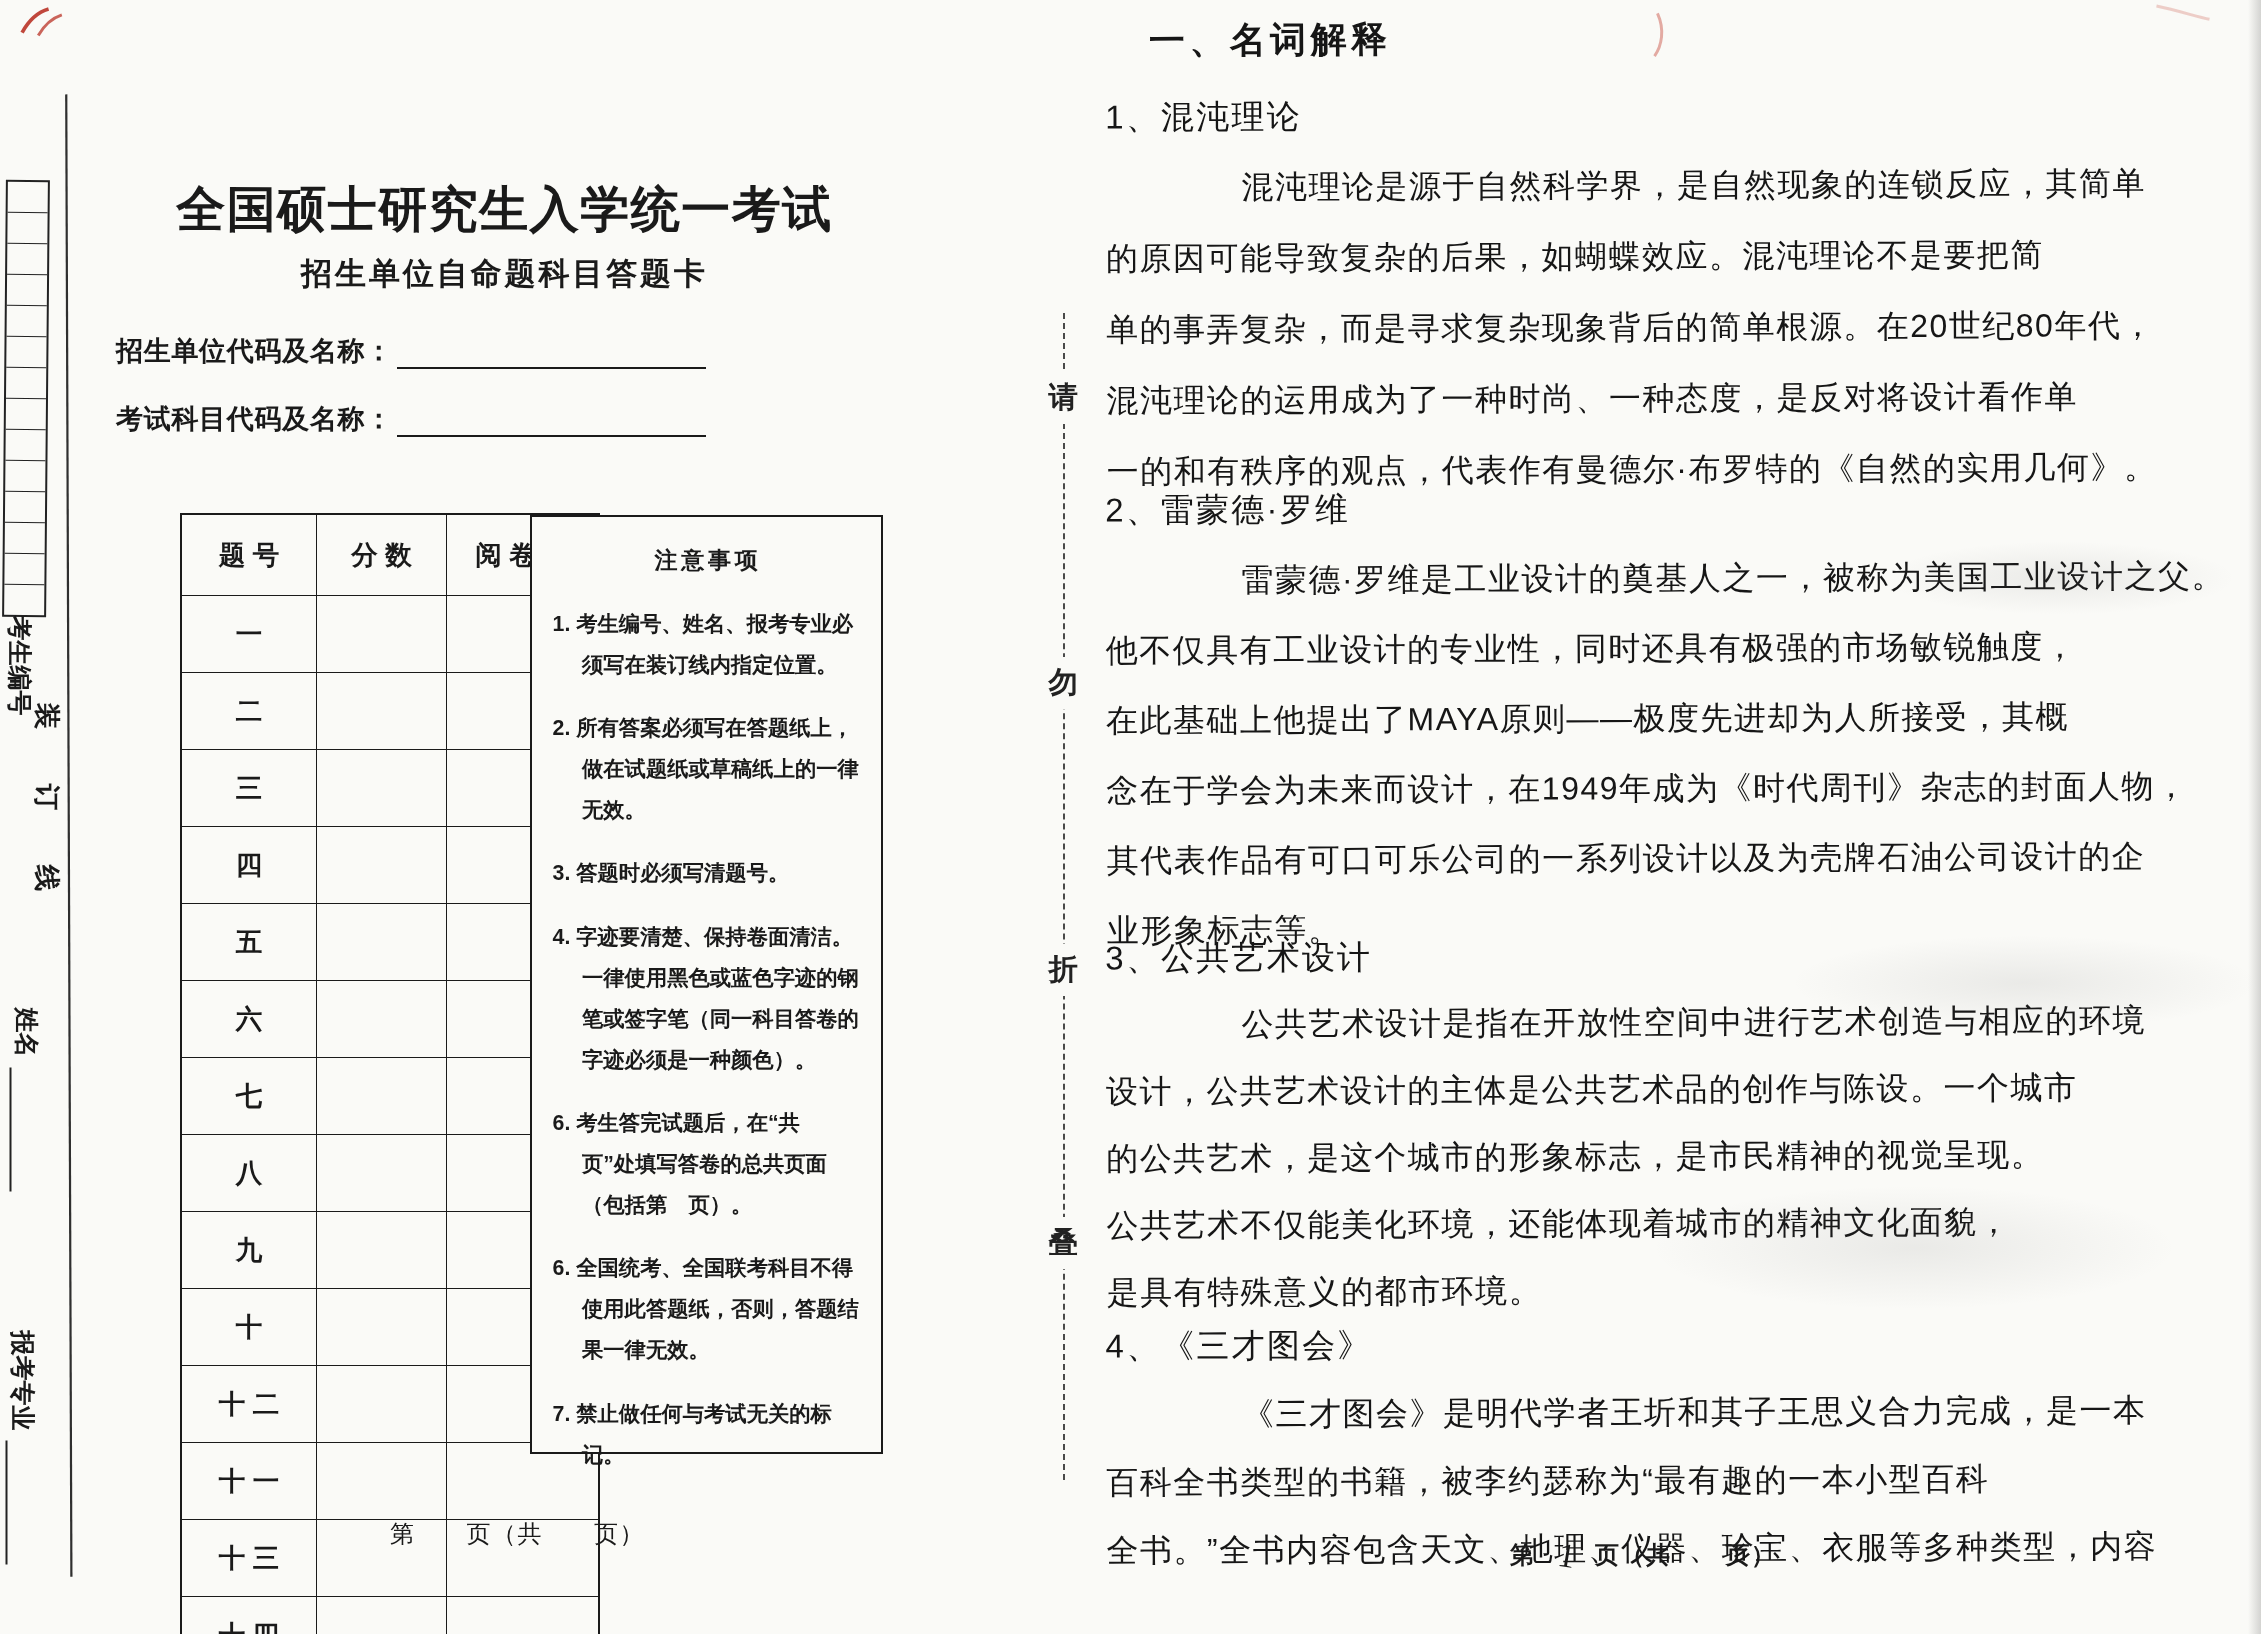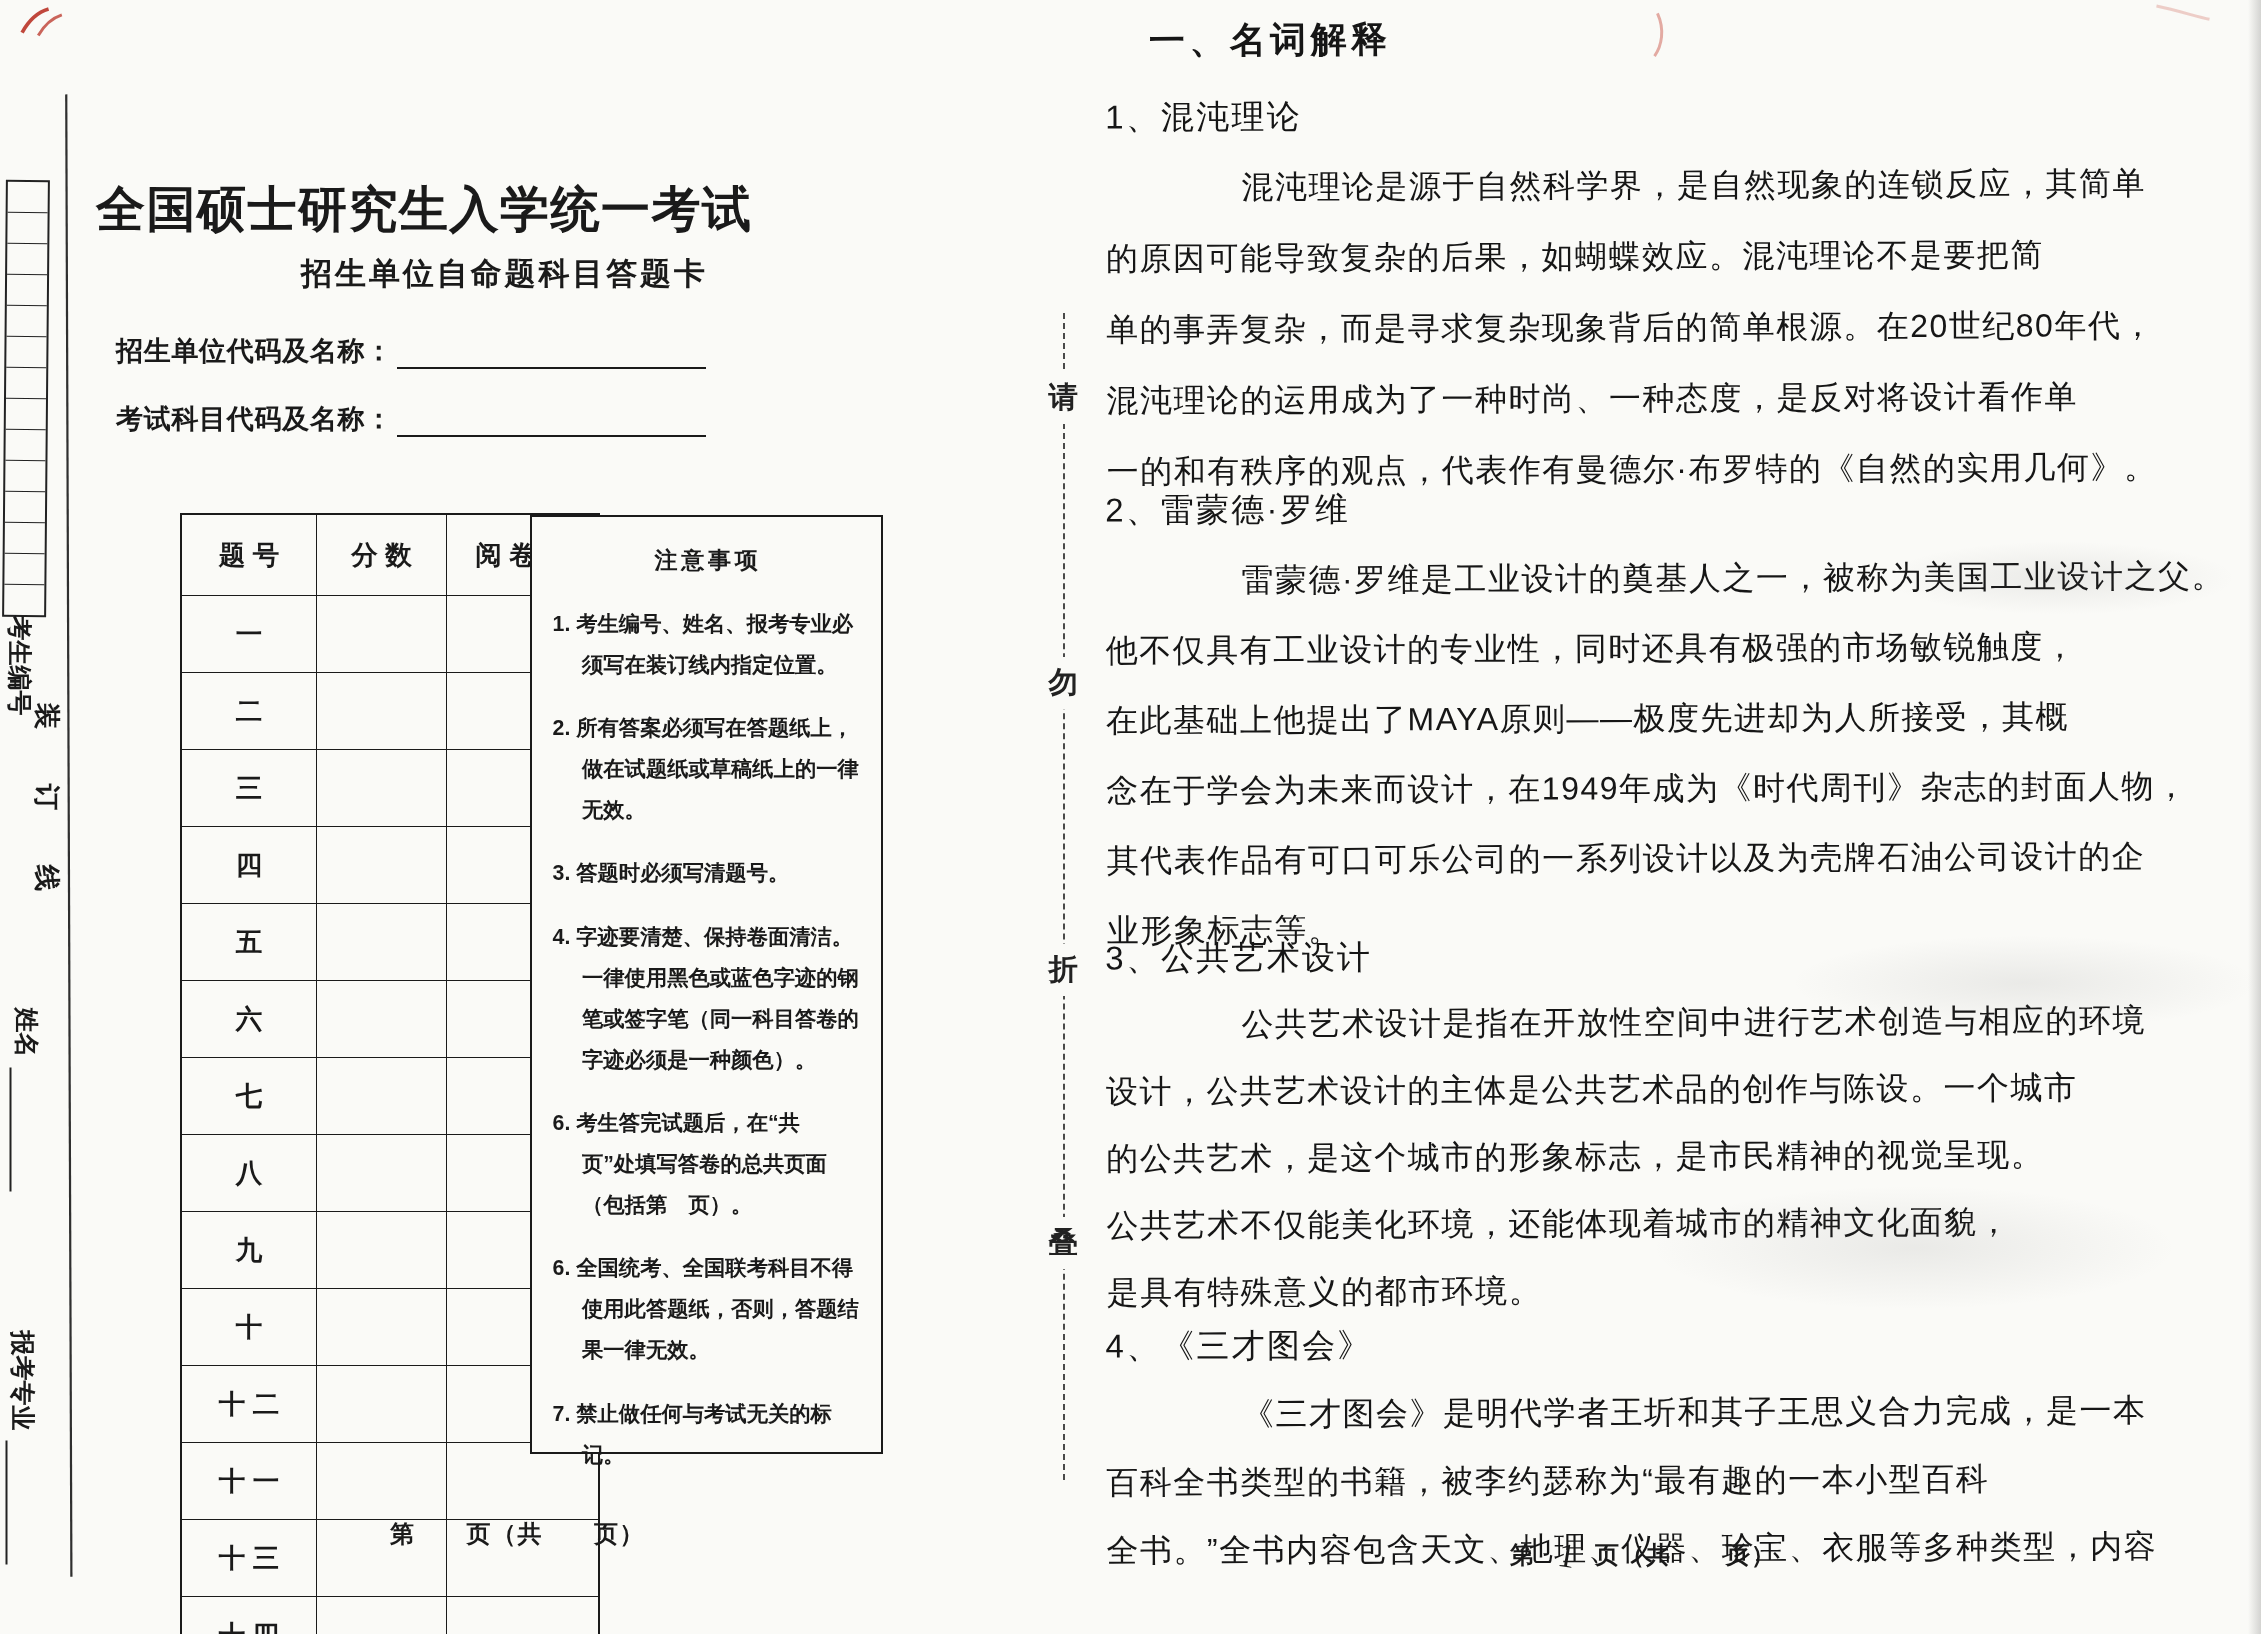--- a/index.html
+++ b/index.html
@@ -13,40 +13,40 @@
         display:flex;flex-direction:column;background:#fafaf7;transform:rotate(.5deg);}
   .gcell{height:30px;border-top:1.5px solid #222;}
   .gcell:first-child{border-top:none;}
   .rot-row{position:absolute;display:flex;align-items:flex-end;gap:10.3px;
            transform:rotate(90deg);transform-origin:center;
            font-weight:bold;font-size:25px;white-space:nowrap;}
   .rot-row .ul{display:inline-block;border-bottom:2.2px solid #222;height:8.8px;}
   .bind-char{position:absolute;transform:rotate(90deg);font-weight:bold;font-size:26.5px;}
   
   .lp{position:absolute;left:96px;top:0;width:817px;}
-  .lp-title{margin-top:177px;font-family:"Liberation Serif","DejaVu Serif",serif;
+  .lp-title{margin-top:177px;text-align:center;font-family:"Liberation Serif","DejaVu Serif",serif;
             font-weight:bold;font-size:49px;letter-spacing:1.5px;}
   .lp-sub{margin-top:10.3px;text-align:center;font-weight:bold;font-size:31px;letter-spacing:2.9px;}
   .field{position:absolute;left:116px;display:flex;align-items:flex-end;
          font-weight:bold;font-size:27px;letter-spacing:0.7px;}
   .field .fline{display:inline-block;width:309px;border-bottom:2.2px solid #1a1a1a;height:10.3px;margin-left:4.4px;}
   .f1{top:333px;} .f2{top:401px;}
   .score{position:absolute;left:180px;top:513px;border-collapse:collapse;background:#fafaf7;}
   .score td{border:1.8px solid #1a1a1a;text-align:center;font-weight:bold;font-size:26.5px;
             letter-spacing:7.4px;text-indent:7.4px;padding:12px;}
   .score .hrow td{height:56px;}
   .score .drow td{height:52px;}
   .score .c1{width:110px;} .score .c2{width:105px;} .score .c3{width:127px;}
   .score{border:2.9px solid #1a1a1a;}
   .notes{position:absolute;left:530px;top:515px;width:353px;height:939px;
          border:2.9px solid #1a1a1a;box-sizing:border-box;padding:28px 17.7px 0 20.6px;background:#fafaf7;}
   .notes-title{text-align:center;font-size:23px;font-weight:bold;letter-spacing:3.7px;margin:0 0 28px 0;}
   .note{font-size:21.3px;font-weight:bold;line-height:1.93;margin:0 0 22px 0;
         padding-left:29.4px;text-indent:-29.4px;}
-  .lp-footer{position:absolute;left:390px;top:1518px;font-size:24px;font-weight:bold;letter-spacing:1.5px;}
+  .lp-footer{position:absolute;left:390px;top:1518px;font-size:24px;font-weight:normal;letter-spacing:1.5px;}
   
   .divider-line{position:absolute;left:1063px;top:313px;height:1167px;width:0;
                 border-left:2.2px dashed #4a4a4a;}
   .div-char{position:absolute;left:1047px;font-size:29.4px;font-weight:bold;color:#222;
             background:#fafaf7;padding:5.9px 1.5px;}
   
   .rp{position:absolute;left:1106px;top:0;width:1152px;color:#161616;}
   .rp-head{position:absolute;left:43px;top:16px;font-size:36px;font-weight:bold;
            letter-spacing:4.4px;transform:rotate(-.4deg);}
   .sec{position:absolute;left:0;width:100%;transform:rotate(-.25deg);}

